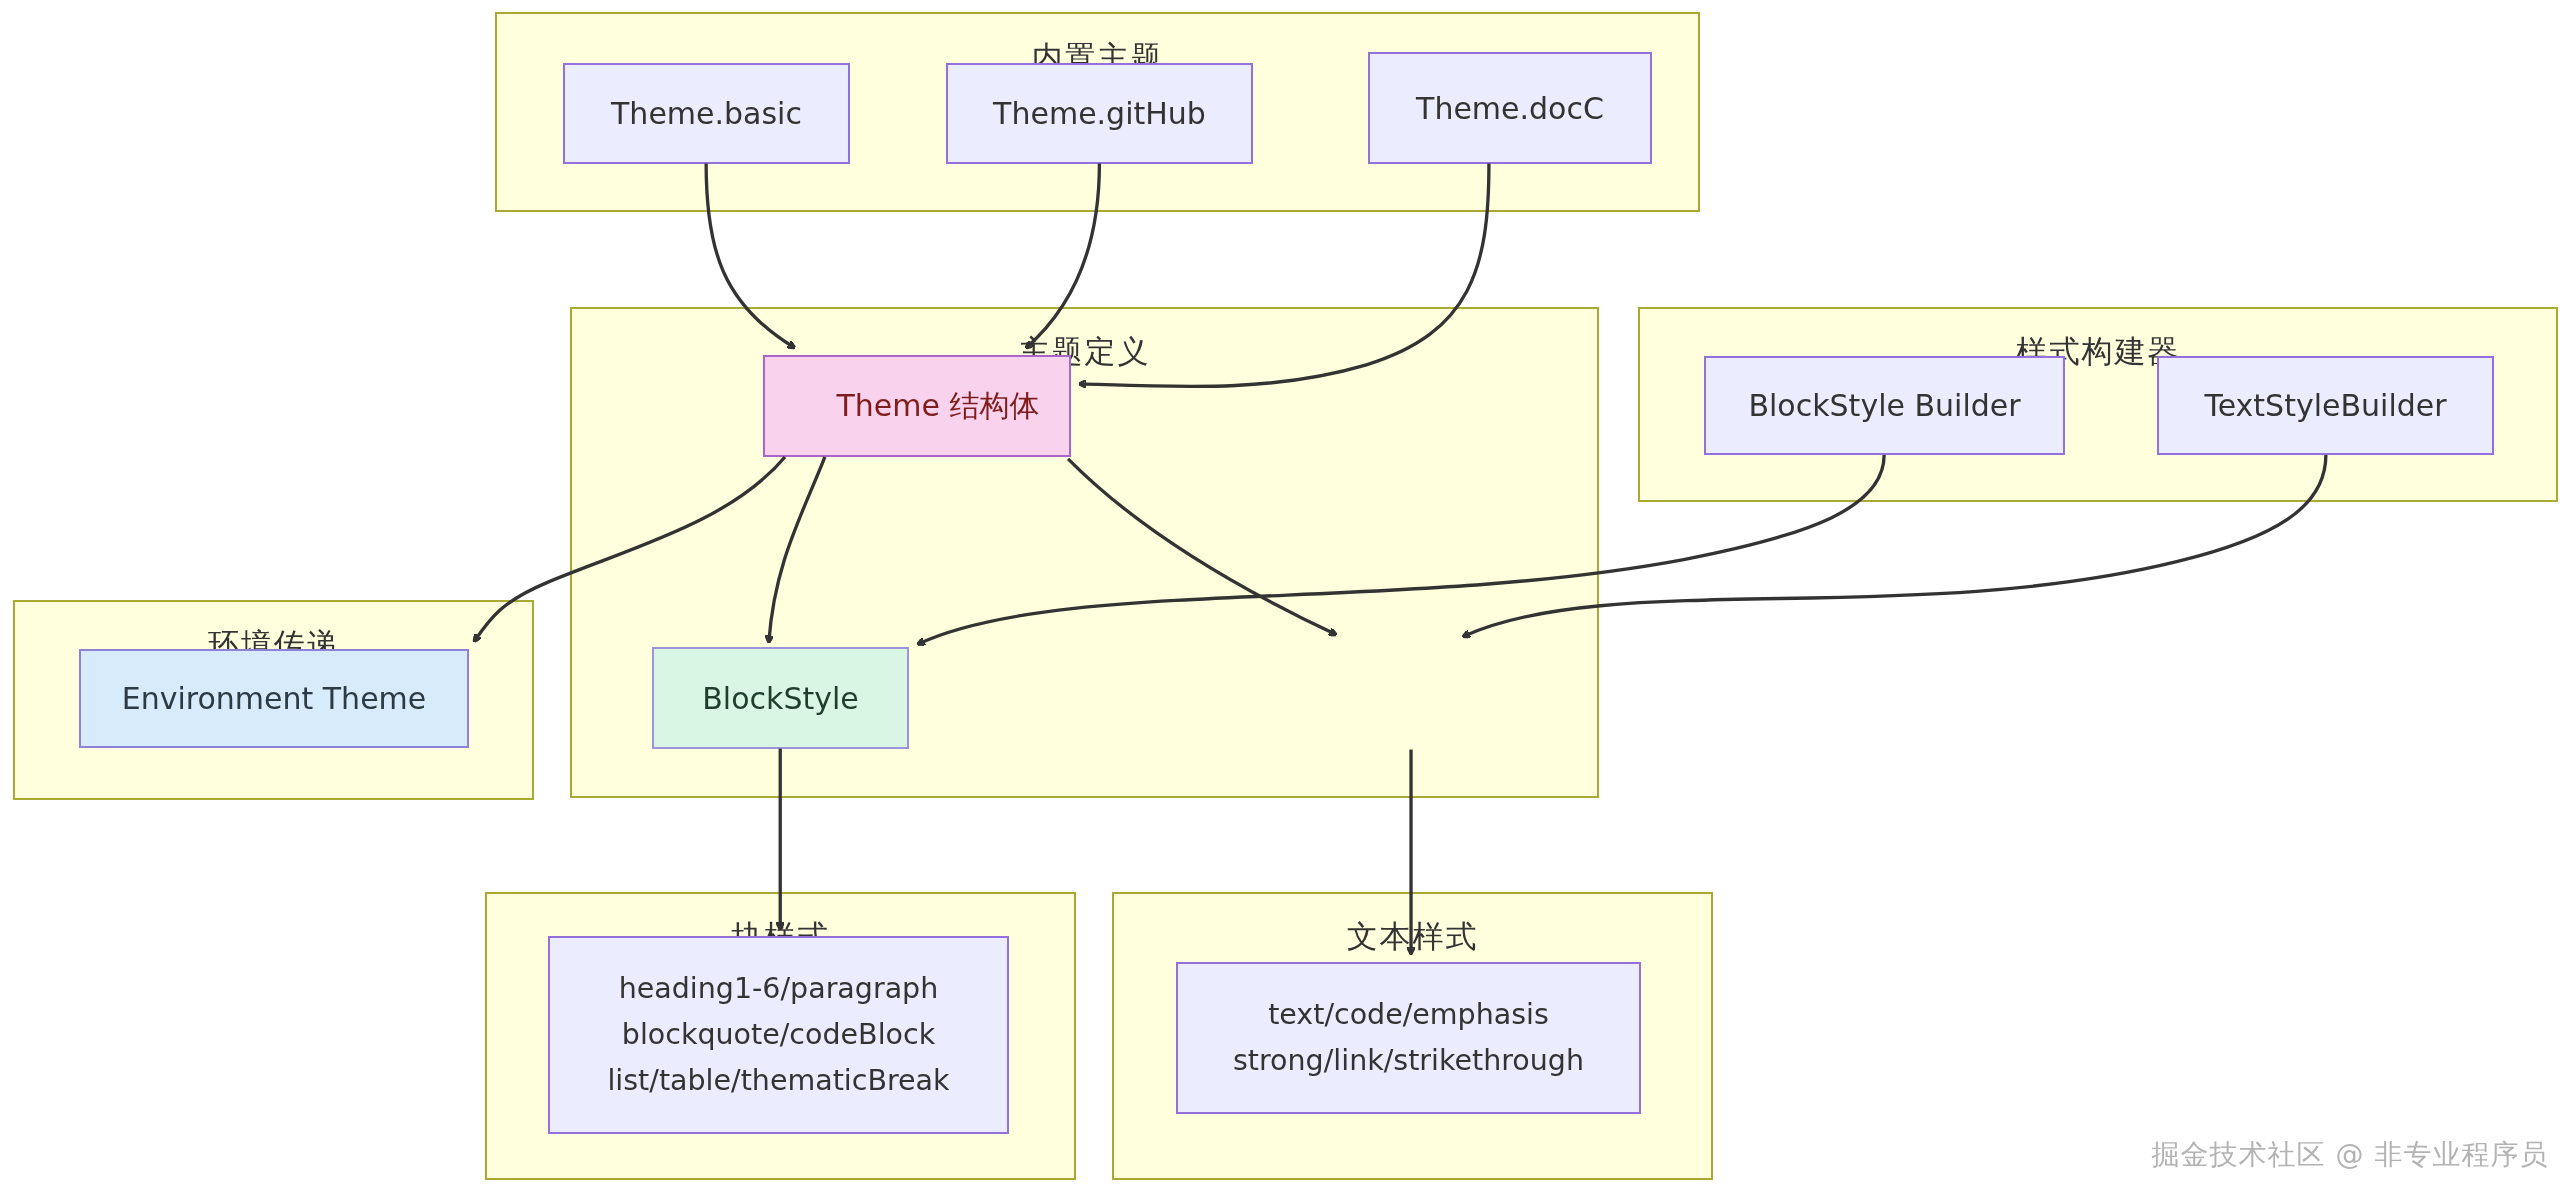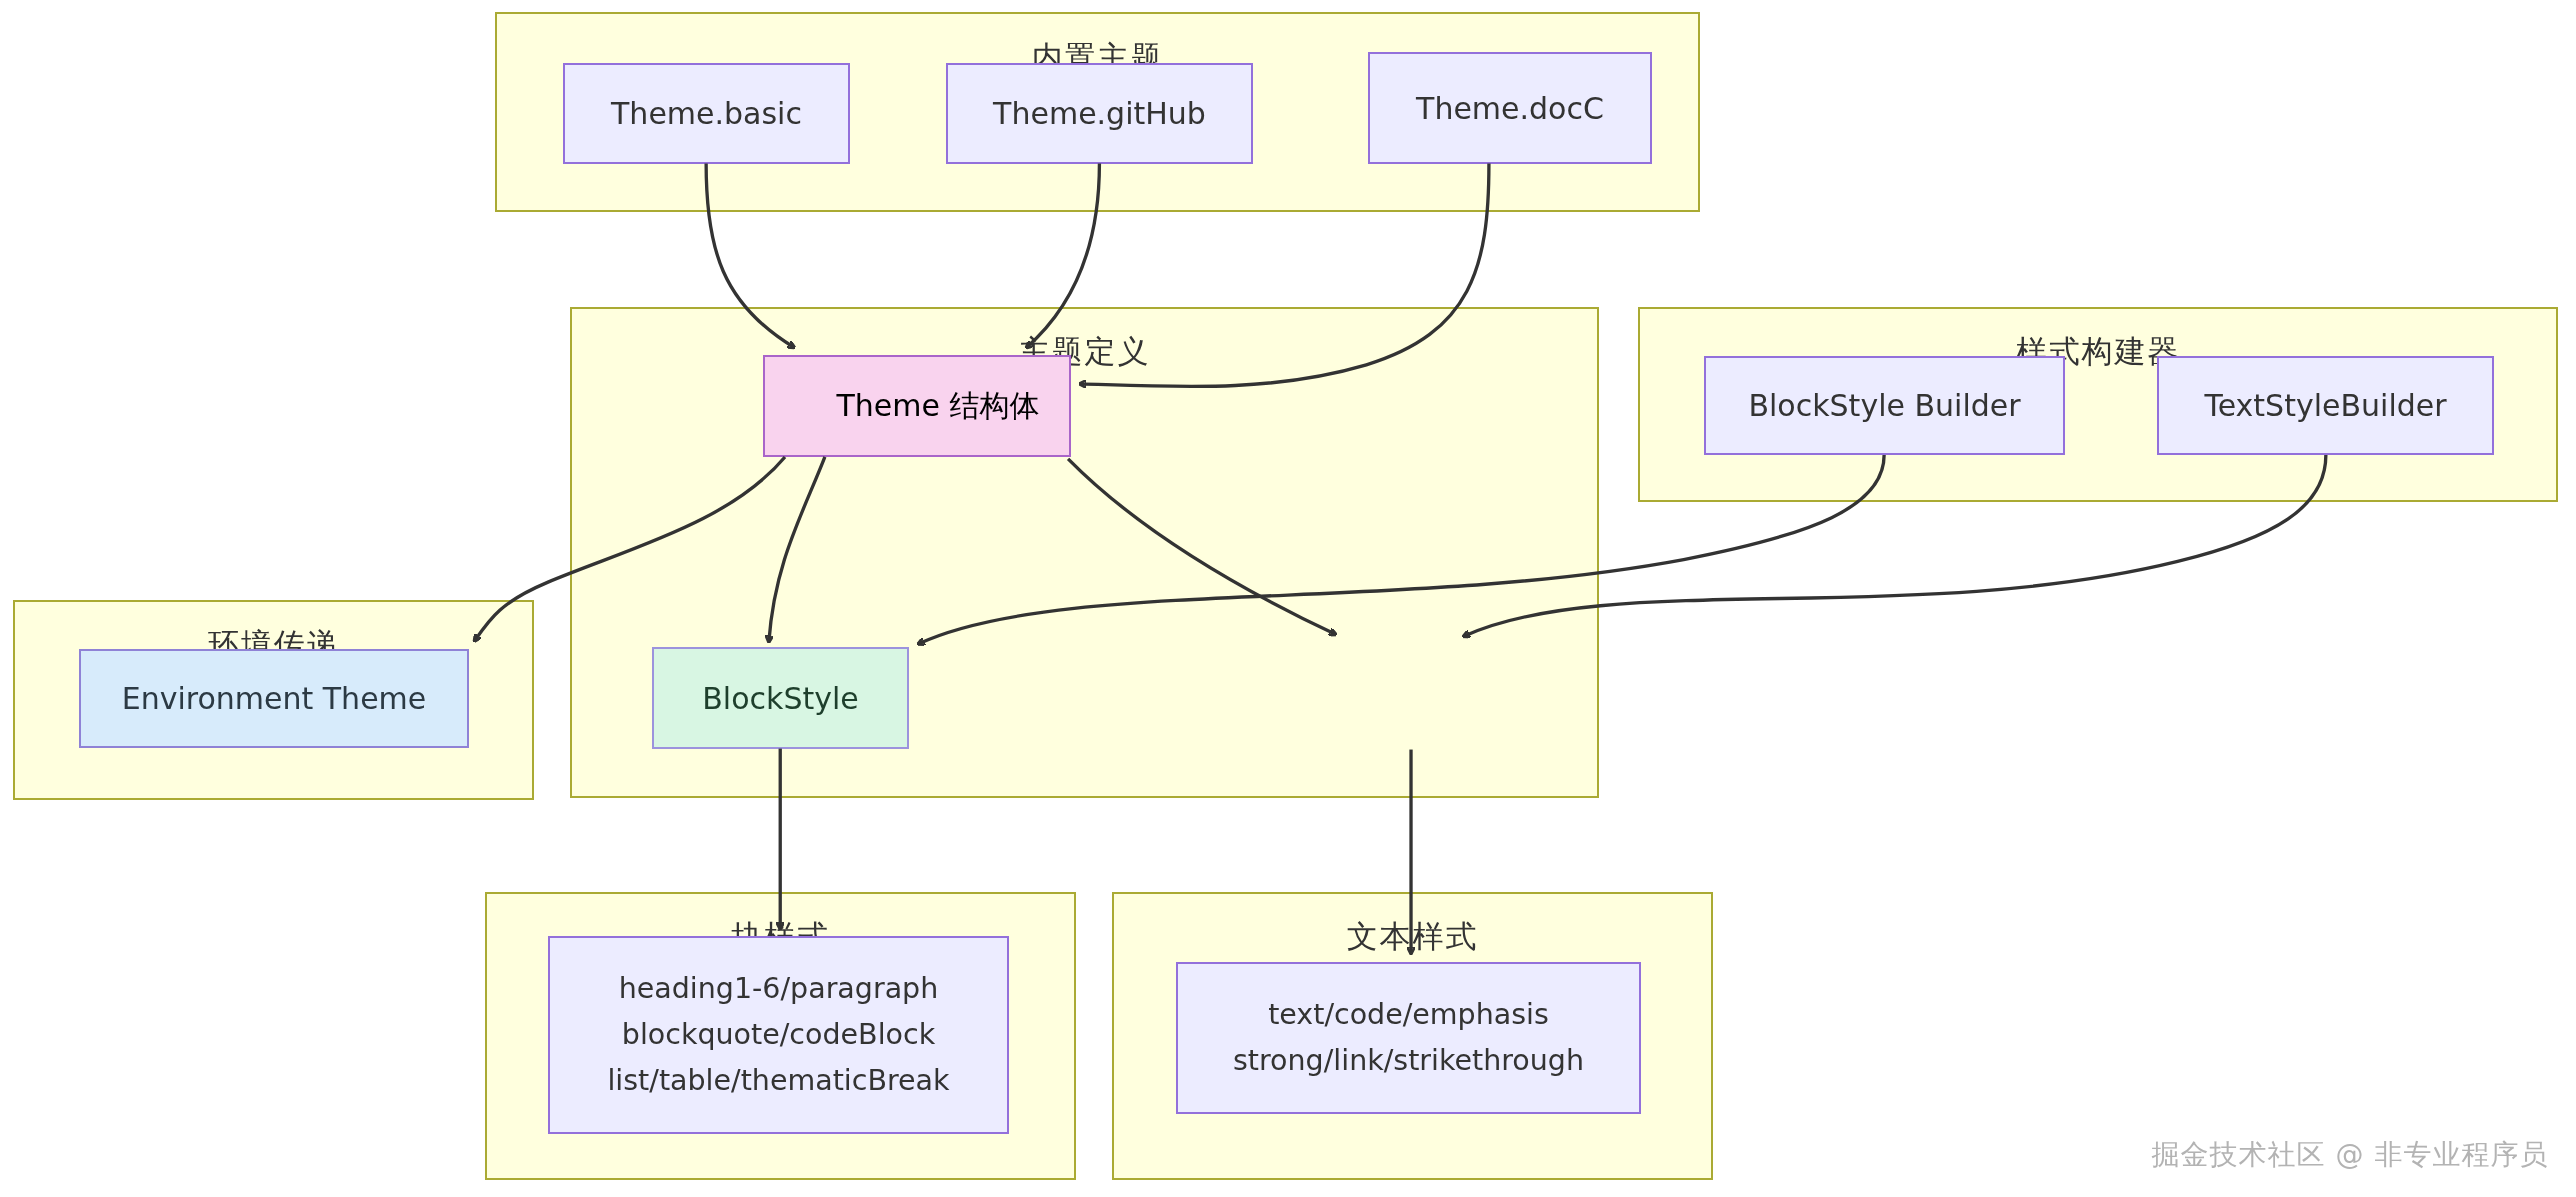--- a/index.html
+++ b/index.html
@@ -43,21 +43,21 @@
     box-sizing: border-box;
     display: flex;
     align-items: center;
     justify-content: center;
     text-align: center;
     font-size: 30px;
     color: #333333;
     z-index: 2;
     white-space: nowrap;
   }
-  .node.pink   { background: var(--pink-fill, #f9d3ee); border-color: #a965c9; color: #000000; padding-left: 42px; }
+  .node.pink   { background: var(--pink-fill, #f9d3ee); border-color: #a965c9; color: #7f1d1d; padding-left: 42px; }
   .node.green  { background: var(--green-fill, #d8f6e3); border-color: #9c93dd; color: #1e3f2c; }
   .node.blue   { background: var(--blue-fill, #d7ebfb); border-color: #8f82d6; color: #2c3a44; }
   .node.multi  { flex-direction: column; font-size: 28.5px; line-height: 46px; }
   
   .edges {
     position: absolute;
     left: 0; top: 0;
     width: 2576px; height: 1197px;
     z-index: 3;
     pointer-events: none;

